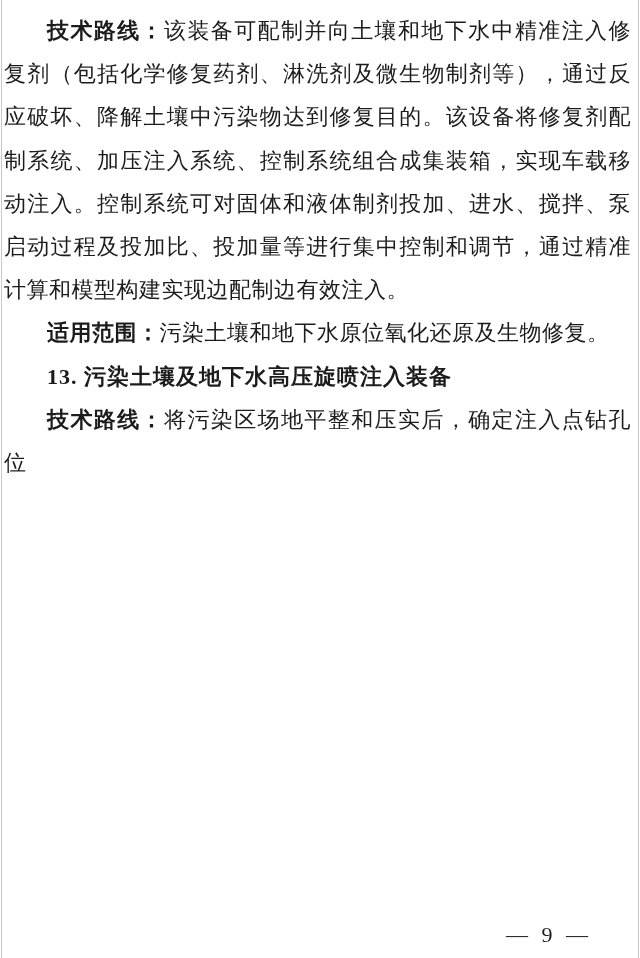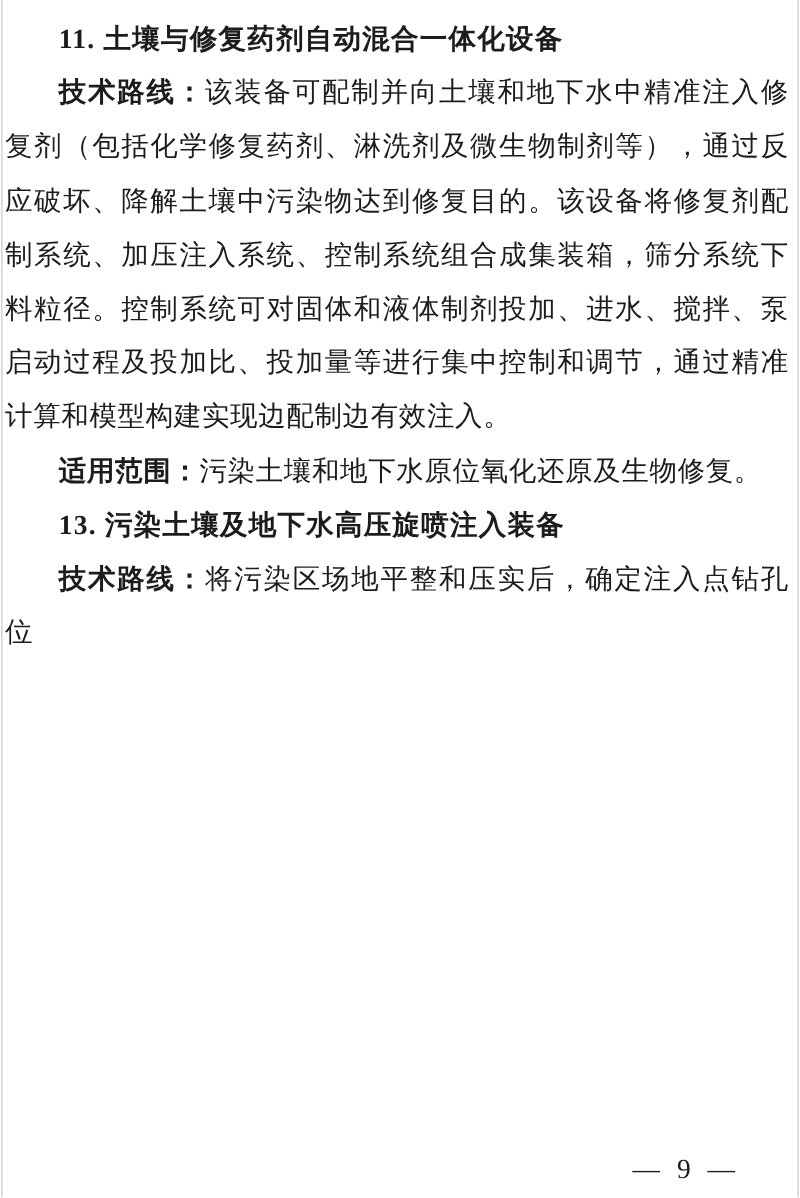--- a/index.html
+++ b/index.html
@@ -66,21 +66,20 @@
   }
 </style>
 </head>
 <body>
 
 <div class="page">
   <div class="edge-line left"></div>
   <div class="edge-line right"></div>
 
   <div class="content">
-      <p class="heading"><span class="seg-bold">11. </span><span class="seg-bold">土壤与修复药剂自动混合一体化设备</span></p>
-      <p class="body-para"><span class="seg-bold">技术路线：</span><span>该装备可配制并向土壤和地下水中精准注入修复剂（包括化学修复药剂、淋洗剂及微生物制剂等），通过反应破坏、降解土壤中污染物达到修复目的。该设备将修复剂配制系统、加压注入系统、控制系统组合成集装箱，筛分系统下料粒径。控制系统可对固体和液体制剂投加、进水、搅拌、泵启动过程及投加比、投加量等进行集中控制和调节，通过精准计算和模型构建实现边配制边有效注入。</span></p>
+      <p class="body-para"><span class="seg-bold">技术路线：</span><span>该装备可配制并向土壤和地下水中精准注入修复剂（包括化学修复药剂、淋洗剂及微生物制剂等），通过反应破坏、降解土壤中污染物达到修复目的。该设备将修复剂配制系统、加压注入系统、控制系统组合成集装箱，实现车载移动注入。控制系统可对固体和液体制剂投加、进水、搅拌、泵启动过程及投加比、投加量等进行集中控制和调节，通过精准计算和模型构建实现边配制边有效注入。</span></p>
       <p class="body-para"><span class="seg-bold">适用范围：</span><span>污染土壤和地下水原位氧化还原及生物修复。</span></p>
       <p class="heading"><span class="seg-bold">13. </span><span class="seg-bold">污染土壤及地下水高压旋喷注入装备</span></p>
       <p class="body-para"><span class="seg-bold">技术路线：</span><span>将污染区场地平整和压实后，确定注入点钻孔位</span></p>
     </div>
 
   <div class="page-number">— 9 —</div>
 </div>
 
 </body></html>

